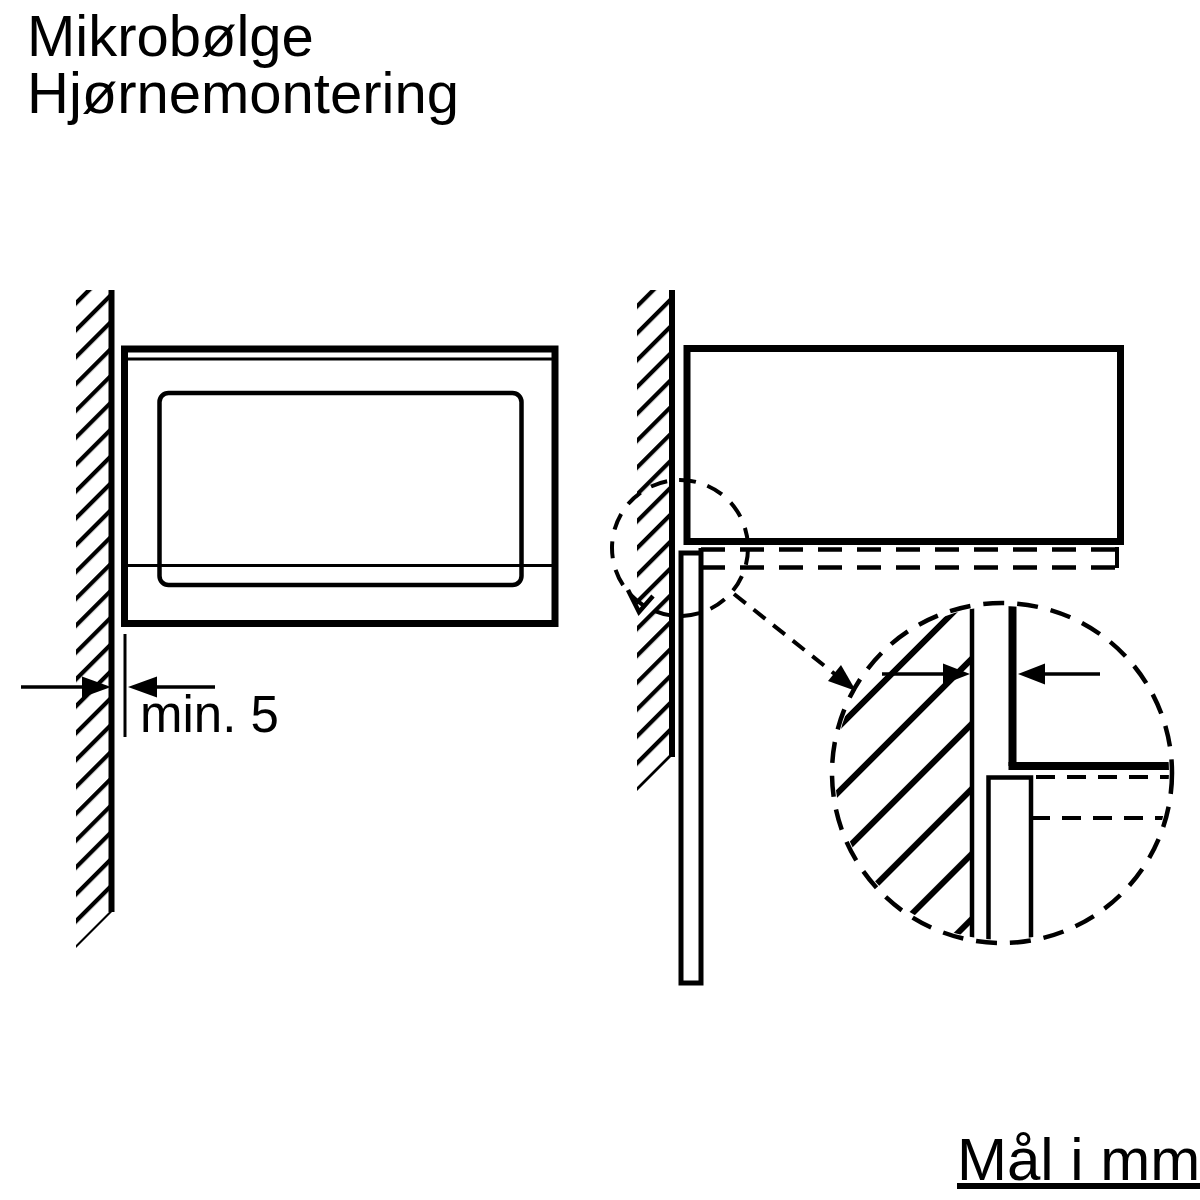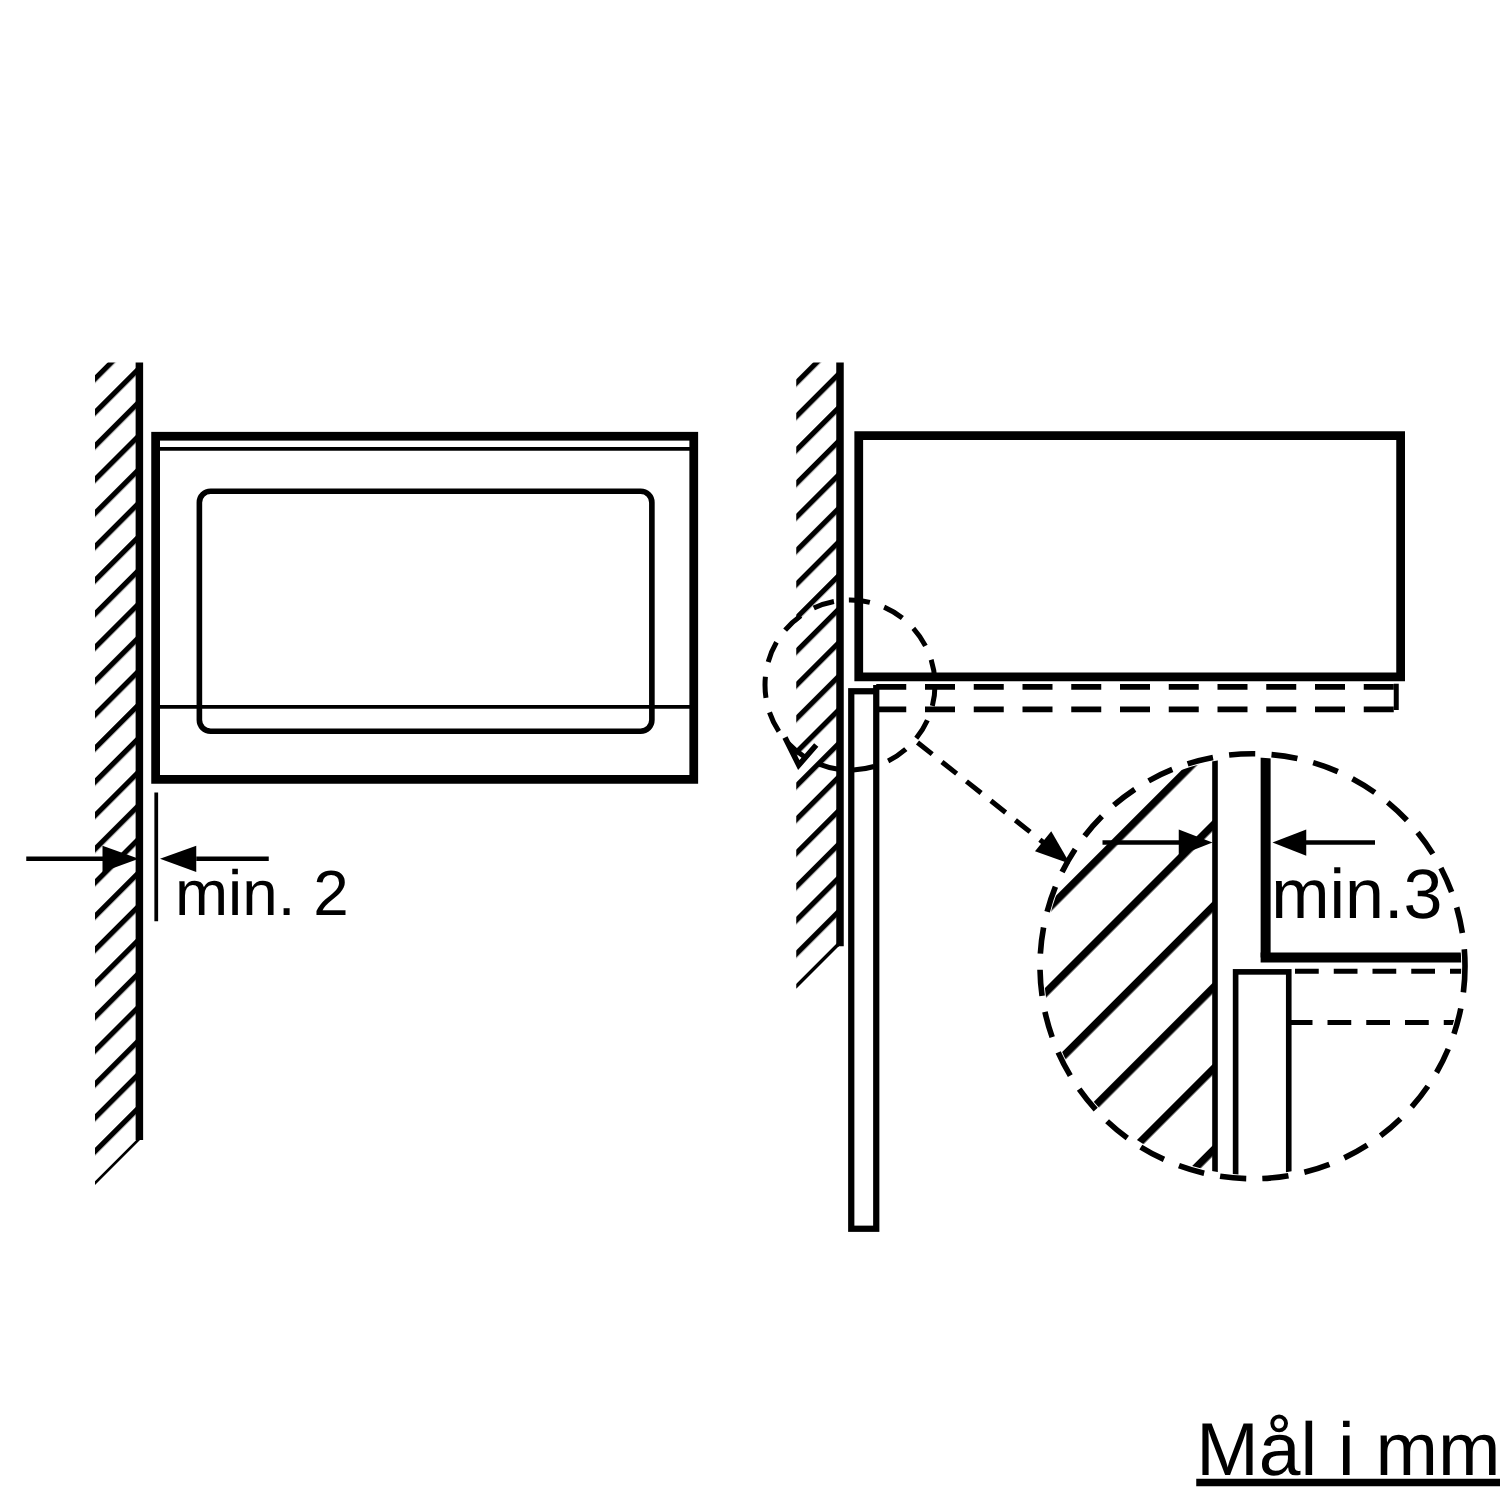--- a/index.html
+++ b/index.html
@@ -64,20 +64,24 @@
   svg .fillblack {
     fill: #000000;
     stroke: none;
   }
 </style>
 </head>
 <body>
 
 <div class="canvas">
 
+  <div class="title">
+    <div>Mikrobølge</div>
+    <div>Hjørnemontering</div>
+  </div>
 
   <svg class="diagram-svg" width="1200" height="1200" viewBox="0 0 1200 1200">
     <defs>
       <pattern id="hatch-fine" width="19" height="19" patternUnits="userSpaceOnUse" patternTransform="rotate(-45)">
         <rect width="19" height="19" fill="#ffffff"></rect>
         <rect width="19" height="4.2" fill="#000000"></rect>
       </pattern>
       <pattern id="hatch-coarse" width="46" height="46" patternUnits="userSpaceOnUse" patternTransform="rotate(-45)">
         <rect width="46" height="46" fill="#ffffff"></rect>
         <rect width="46" height="6" fill="#000000"></rect>
@@ -136,19 +140,18 @@
 
     <g>
       <circle class="stroke" cx="680" cy="548" r="68" stroke-width="4" stroke-dasharray="17 12"></circle>
       <path class="stroke" d="M628,590 L639,612 L653,596" stroke-width="4.5"></path>
       <line class="stroke" x1="734" y1="594" x2="836" y2="675" stroke-width="4" stroke-dasharray="15 10"></line>
       <polygon class="fillblack" points="856,691 828,681 841,665"></polygon>
       <circle class="stroke" cx="1002" cy="773" r="170" stroke-width="4.5" stroke-dasharray="21 13"></circle>
     </g>
   </svg>
 
-  <div class="dim-label front">min. 2</div>
+  <div class="dim-label front">min. 5</div>
 
-  <div class="dim-label detail">min.3</div>
 
   <div class="units">Mål i mm</div>
 
 </div>
 
 </body></html>

